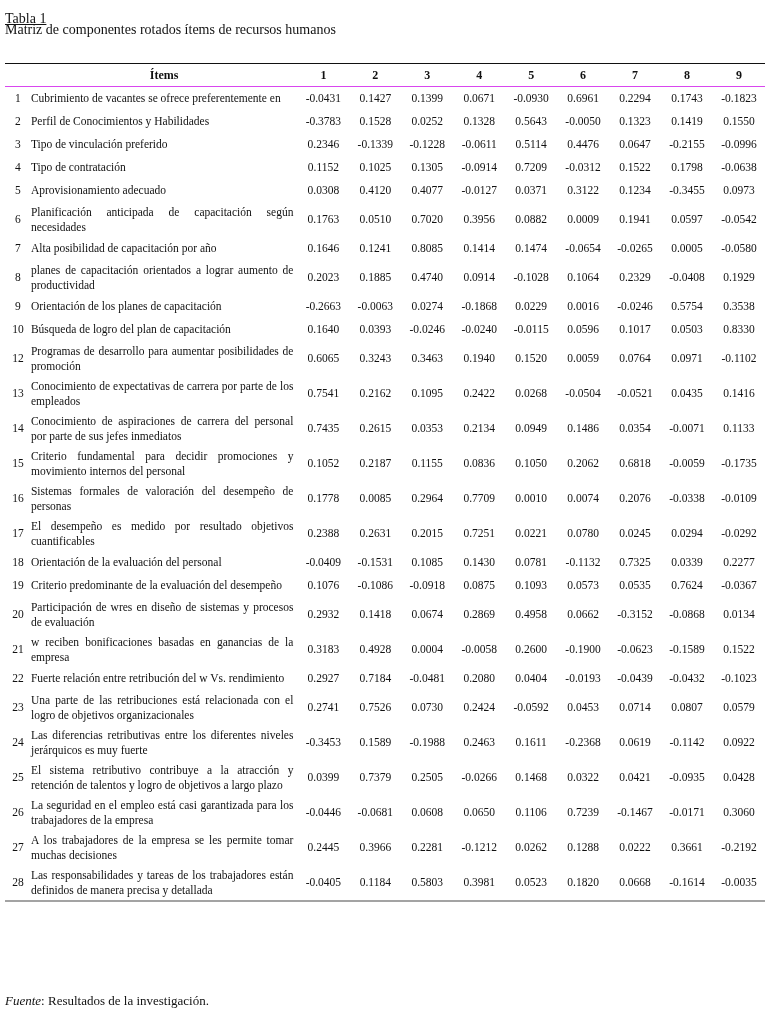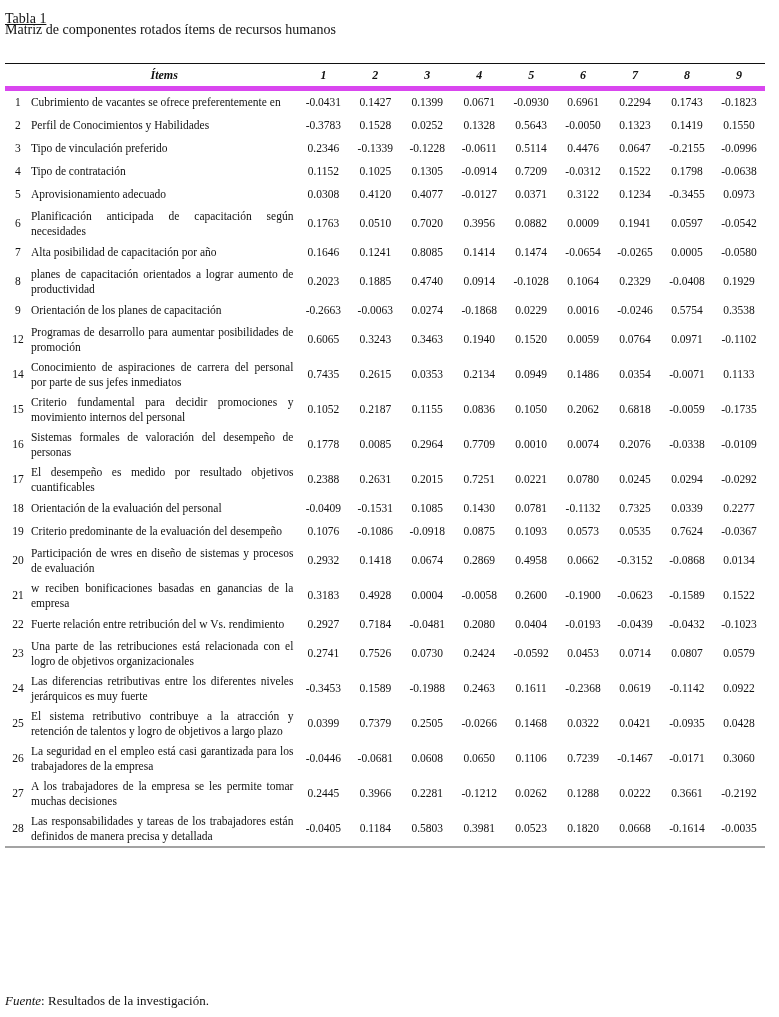--- a/index.html
+++ b/index.html
@@ -17,21 +17,21 @@
     position: absolute; left: 5px; top: 22px;
     font-size: 14px;
   }
   table.matrix {
     position: absolute; left: 5px; top: 63px;
     width: 760px;
     border-collapse: collapse;
     font-size: 11.5px;
     line-height: 15px;
   }
-  table.matrix thead tr { border-top: 1px solid #111; border-bottom: 5px solid #d946ef; font-style: italic; }
+  table.matrix thead tr { border-top: 1px solid #111; border-bottom: 1px solid #d946ef; }
   table.matrix tbody tr:last-child { border-bottom: 2px solid #a3a3a3; }
   table.matrix th {
     font-weight: bold; font-size: 12px;
     height: 22px; padding: 0; text-align: center;
   }
   table.matrix td { padding: 0; vertical-align: middle; }
   td.num { width: 26px; text-align: center; }
   td.item {
     width: 263px; text-align: justify; text-align-last: left;
     padding-right: 4px !important;
@@ -178,34 +178,60 @@
         <td class="val">-0.2663</td>
         <td class="val">-0.0063</td>
         <td class="val">0.0274</td>
         <td class="val">-0.1868</td>
         <td class="val">0.0229</td>
         <td class="val">0.0016</td>
         <td class="val">-0.0246</td>
         <td class="val">0.5754</td>
         <td class="val">0.3538</td>
       </tr>
+      <tr class="r1">
+        <td class="num">10</td>
+        <td class="item">Búsqueda de logro del plan de capacitación</td>
+        <td class="val">0.1640</td>
+        <td class="val">0.0393</td>
+        <td class="val">-0.0246</td>
+        <td class="val">-0.0240</td>
+        <td class="val">-0.0115</td>
+        <td class="val">0.0596</td>
+        <td class="val">0.1017</td>
+        <td class="val">0.0503</td>
+        <td class="val">0.8330</td>
+      </tr>
       <tr class="r2">
         <td class="num">12</td>
         <td class="item">Programas de desarrollo para aumentar posibilidades de promoción</td>
         <td class="val">0.6065</td>
         <td class="val">0.3243</td>
         <td class="val">0.3463</td>
         <td class="val">0.1940</td>
         <td class="val">0.1520</td>
         <td class="val">0.0059</td>
         <td class="val">0.0764</td>
         <td class="val">0.0971</td>
         <td class="val">-0.1102</td>
       </tr>
       <tr class="r2">
+        <td class="num">13</td>
+        <td class="item">Conocimiento de expectativas de carrera por parte de los empleados</td>
+        <td class="val">0.7541</td>
+        <td class="val">0.2162</td>
+        <td class="val">0.1095</td>
+        <td class="val">0.2422</td>
+        <td class="val">0.0268</td>
+        <td class="val">-0.0504</td>
+        <td class="val">-0.0521</td>
+        <td class="val">0.0435</td>
+        <td class="val">0.1416</td>
+      </tr>
+      <tr class="r2">
         <td class="num">14</td>
         <td class="item">Conocimiento de aspiraciones de carrera del personal por parte de sus jefes inmediatos</td>
         <td class="val">0.7435</td>
         <td class="val">0.2615</td>
         <td class="val">0.0353</td>
         <td class="val">0.2134</td>
         <td class="val">0.0949</td>
         <td class="val">0.1486</td>
         <td class="val">0.0354</td>
         <td class="val">-0.0071</td>

